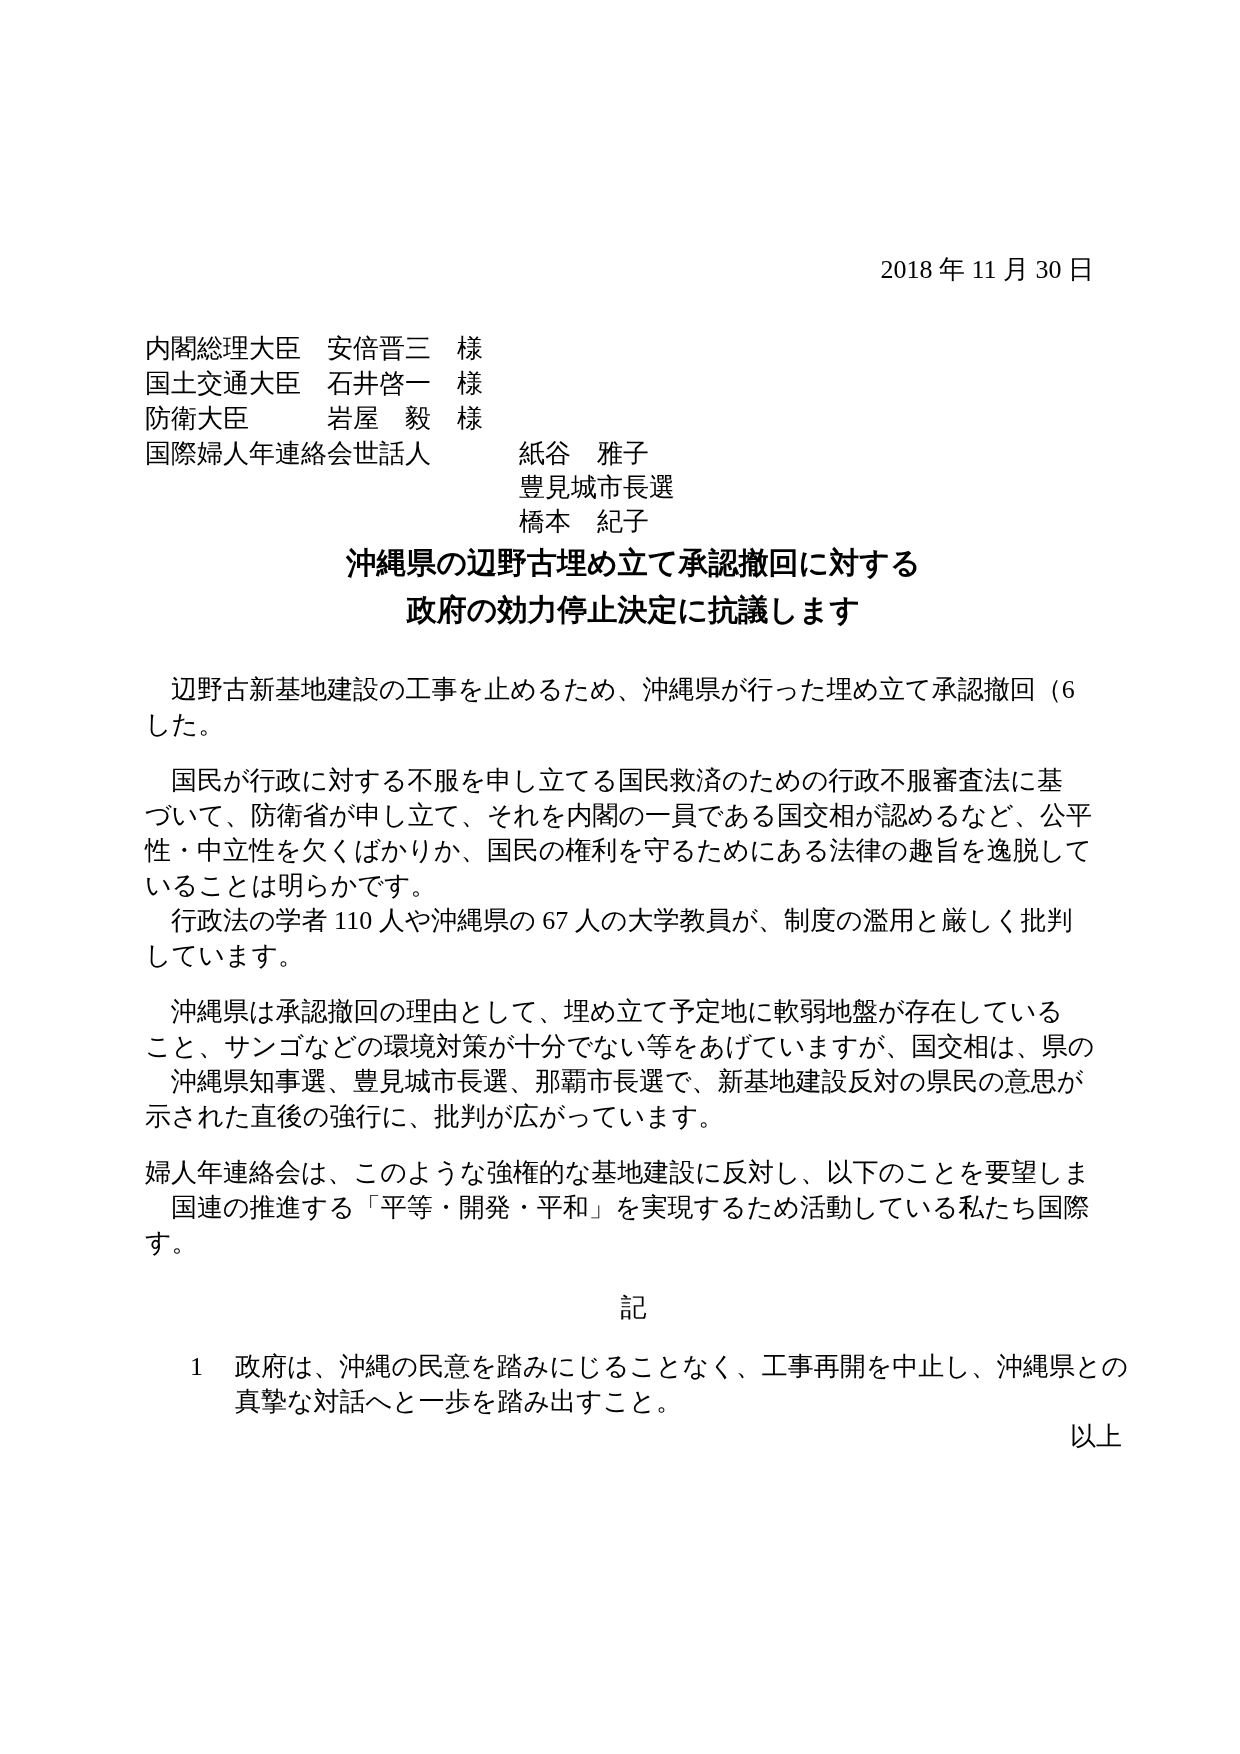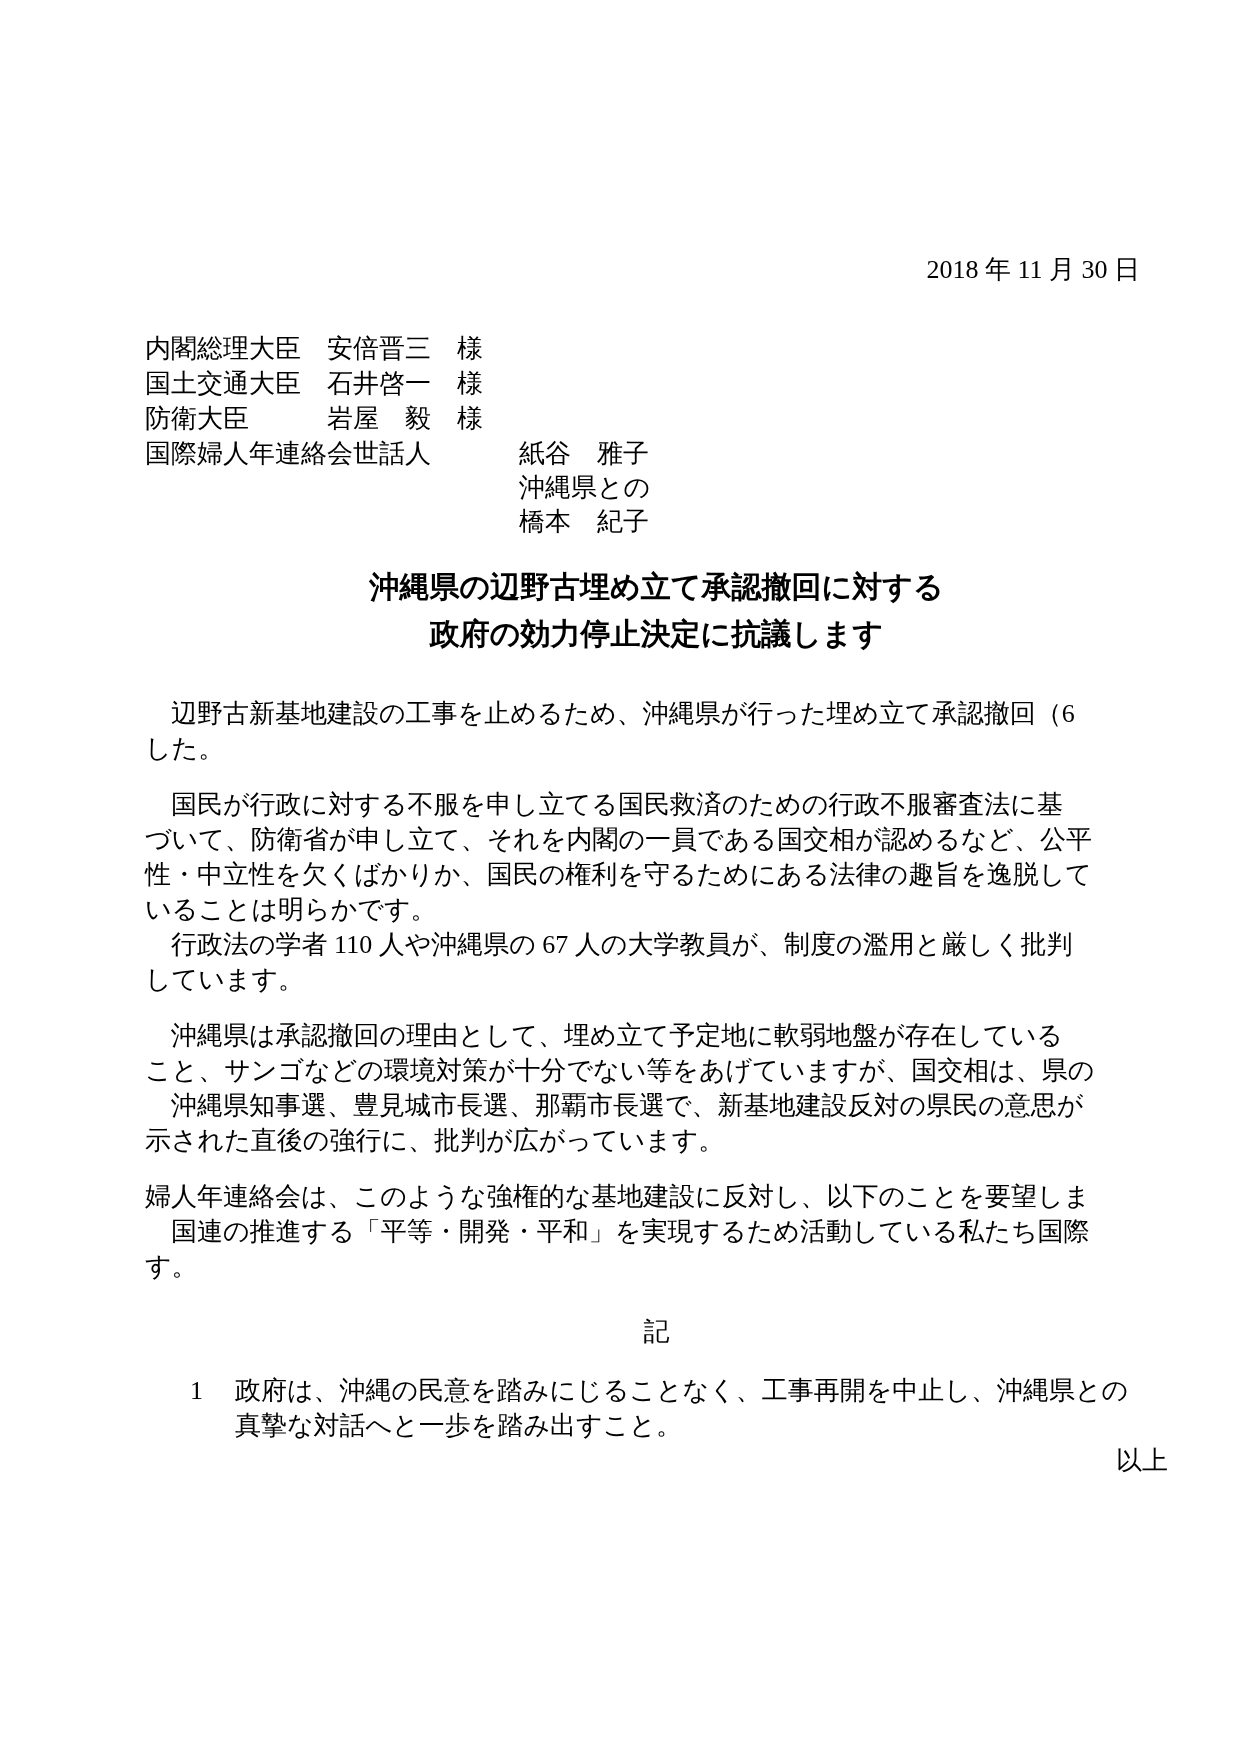--- a/index.html
+++ b/index.html
@@ -5,21 +5,21 @@
   * { margin:0; padding:0; box-sizing:border-box; }
   html,body { background:#ffffff; }
   .page {
     position:relative;
     width:1240px;
     height:1754px;
     background:#ffffff;
     color:#000000;
     font-family:"Liberation Serif","DejaVu Serif",serif;
     font-size:26px;
-    padding:253px 72px 0 145px;
+    padding:253px 118px 0 145px;
     overflow:hidden;
   }
   .date-line {
     text-align:right;
     padding-right:28px;
     line-height:34px;
     white-space:pre;
   }
   .recipients {
     margin-top:44px;
@@ -29,21 +29,20 @@
   .sender {
     display:flex;
     align-items:flex-start;
     margin-top:1px;
     line-height:34px;
   }
   .sender-org { white-space:pre; }
   .sender-names { margin-left:88px; }
   .sender-name { white-space:pre; }
   .doc-title {
-    margin-top:24px;
     margin-bottom:39px;
     text-align:center;
     font-family:"Liberation Sans","DejaVu Sans",sans-serif;
     font-weight:bold;
     font-size:30px;
     line-height:47px;
   }
   .para { line-height:35px; }
   .para + .para { margin-top:21px; }
   .para-line { white-space:pre; }
@@ -79,21 +78,21 @@
   <div class="recipients">
     <div class="recipient-line">内閣総理大臣　安倍晋三　様</div>
     <div class="recipient-line">国土交通大臣　石井啓一　様</div>
     <div class="recipient-line">防衛大臣　　　岩屋　毅　様</div>
   </div>
 
   <div class="sender">
     <div class="sender-org">国際婦人年連絡会世話人</div>
     <div class="sender-names">
       <div class="sender-name">紙谷　雅子</div>
-      <div class="sender-name">沖縄県との</div>
+      <div class="sender-name">豊見城市長選</div>
       <div class="sender-name">橋本　紀子</div>
     </div>
   </div>
 
   <div class="doc-title">
     <div>沖縄県の辺野古埋め立て承認撤回に対する</div>
     <div>政府の効力停止決定に抗議します</div>
   </div>
 
   <div class="body-text">

